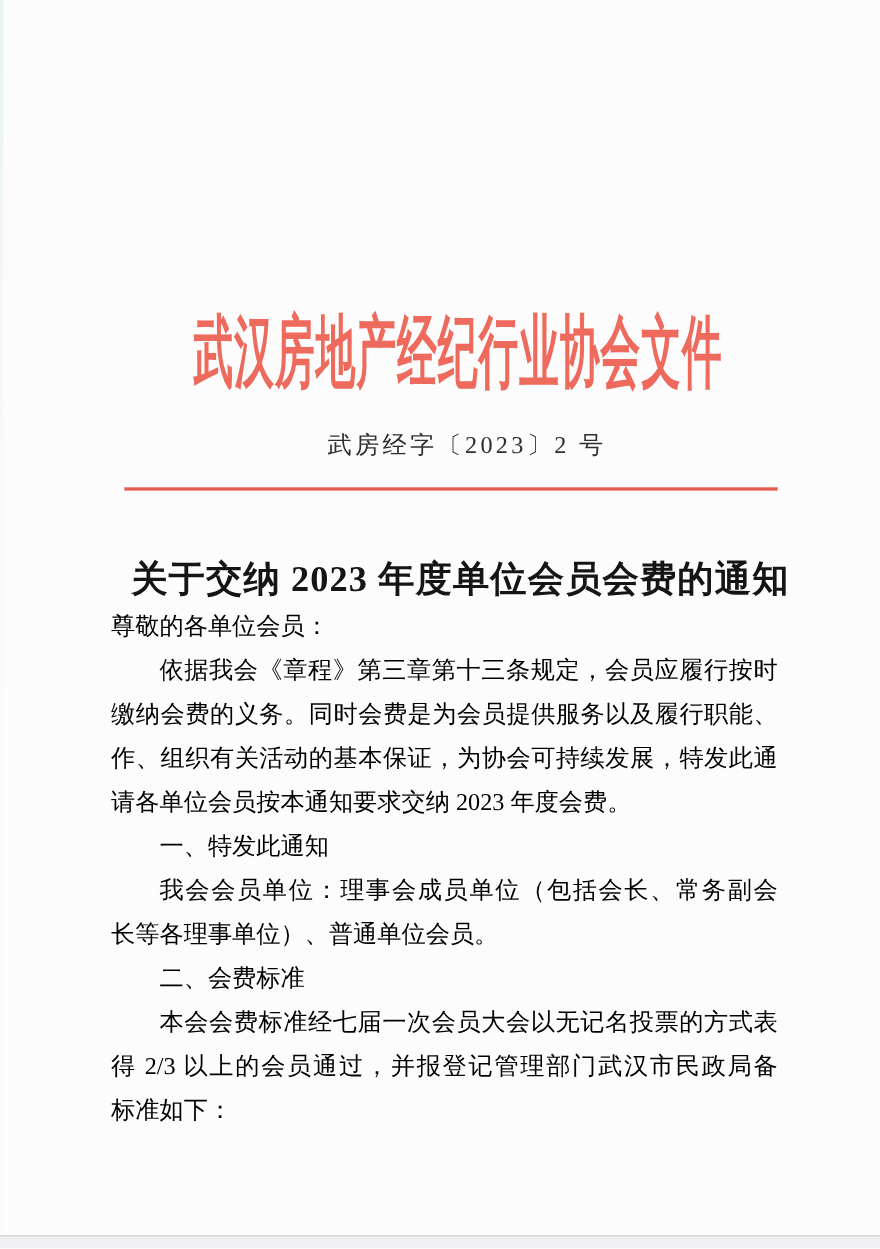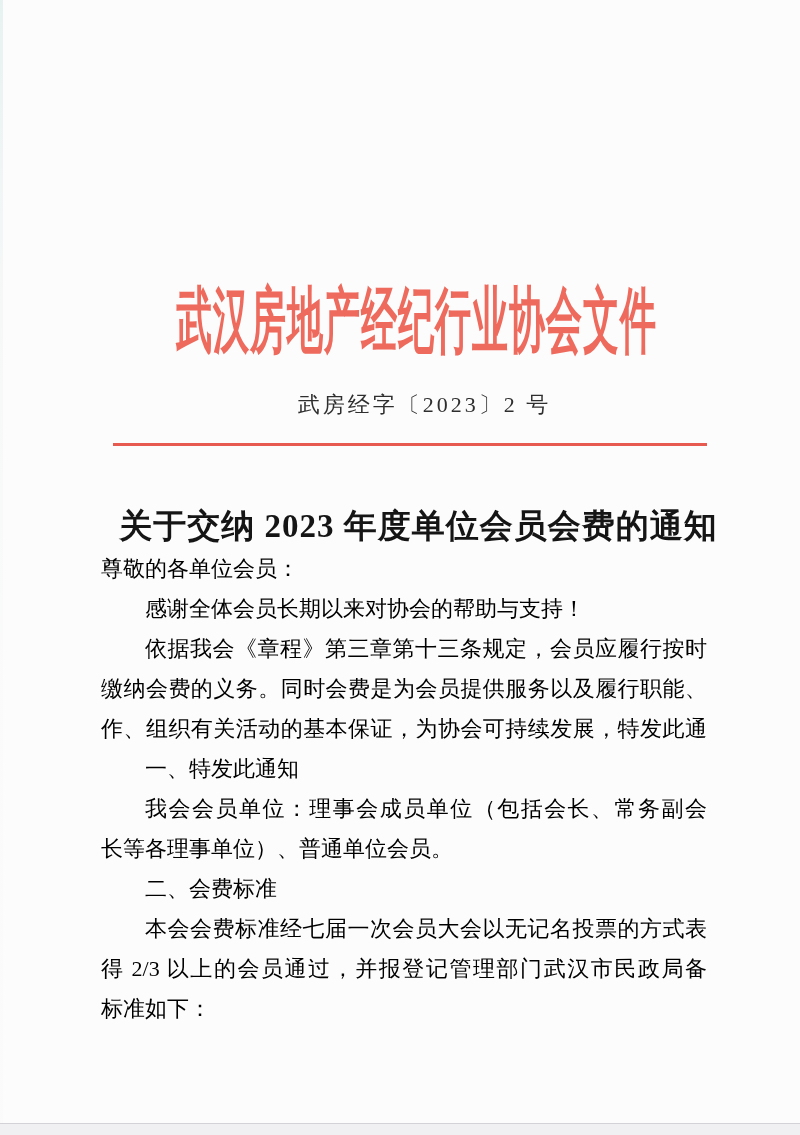--- a/index.html
+++ b/index.html
@@ -103,24 +103,24 @@
   <h1 class="org-title">武汉房地产经纪行业协会文件</h1>
 
   <div class="doc-number">武房经字〔2023〕2 号</div>
 
   <div class="red-rule"></div>
 
   <h2 class="doc-title">关于交纳 2023 年度单位会员会费的通知</h2>
 
   <div class="body-text">
     <div class="line">尊敬的各单位会员：</div>
-    <div class="line indent">感谢全体会员长期以来对协会的帮助与支持！</div>
     <div class="line indent fill">依据我会《章程》第三章第十三条规定，会员应履行按时按标准</div>
     <div class="line fill">缴纳会费的义务。同时会费是为会员提供服务以及履行职能、开展工</div>
     <div class="line fill">作、组织有关活动的基本保证，为协会可持续发展，特发此通知，请</div>
+    <div class="line">请各单位会员按本通知要求交纳 2023 年度会费。</div>
     <div class="line indent">一、特发此通知</div>
     <div class="line indent fill">我会会员单位：理事会成员单位（包括会长、常务副会长、副会</div>
     <div class="line">长等各理事单位）、普通单位会员。</div>
     <div class="line indent">二、会费标准</div>
     <div class="line indent fill">本会会费标准经七届一次会员大会以无记名投票的方式表决，获</div>
     <div class="line fill">得 2/3 以上的会员通过，并报登记管理部门武汉市民政局备案，具体</div>
     <div class="line">标准如下：</div>
   </div>
 
   <div class="scan-bottom-edge"></div>

